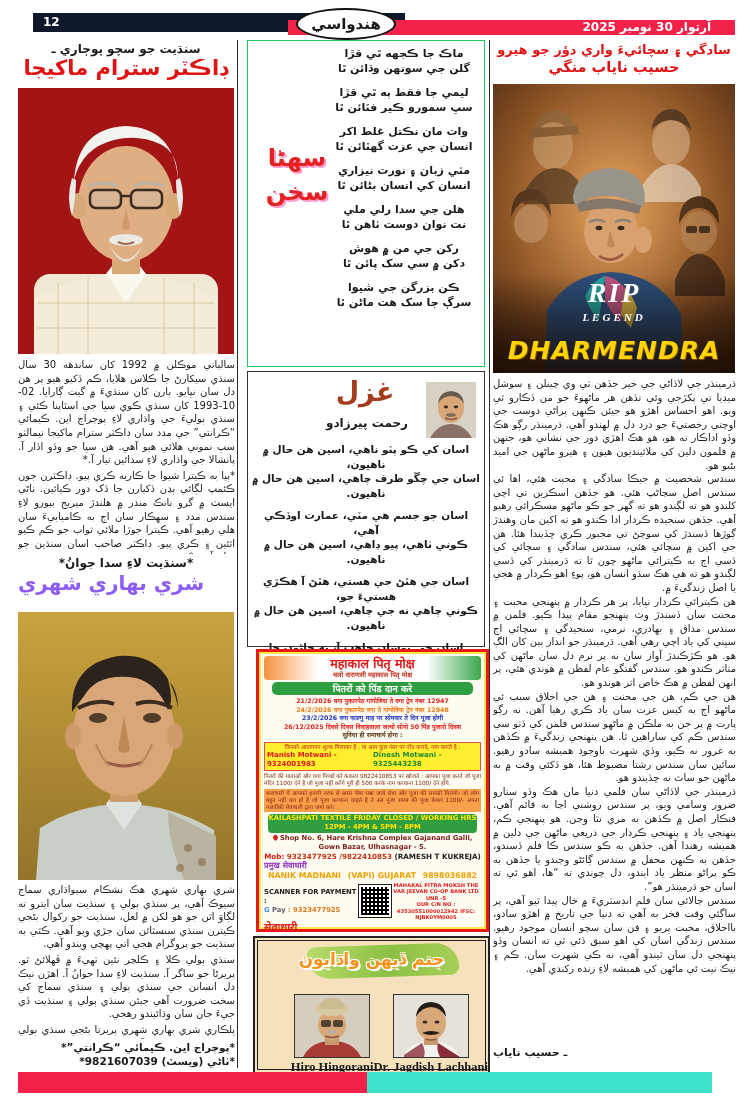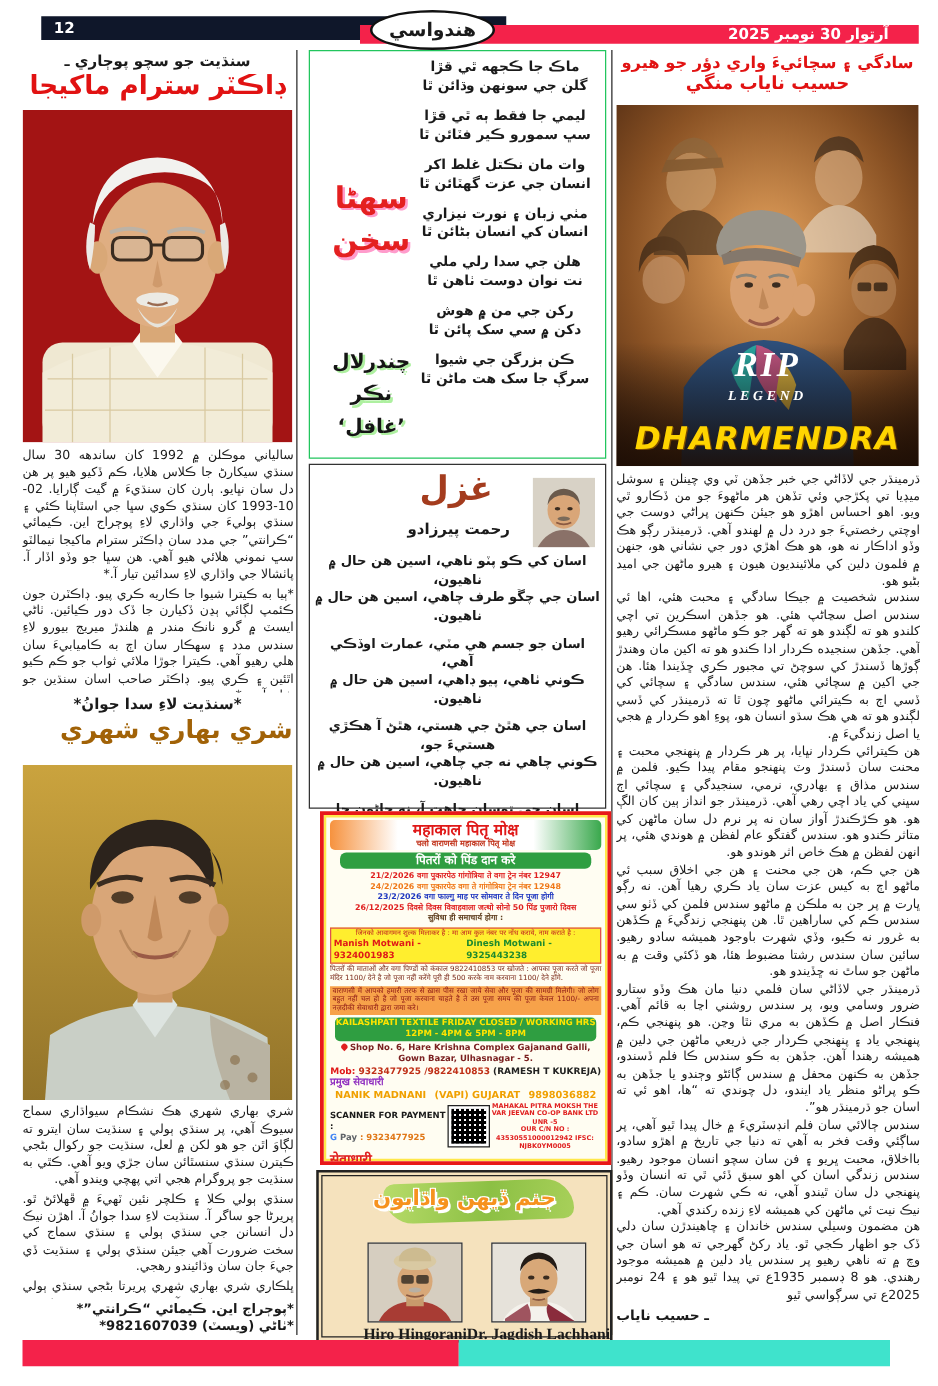--- a/index.html
+++ b/index.html
@@ -17,21 +17,21 @@
   .f-red{left:18px;top:1072px;width:349px;height:21px;background:#f4224a;}
   .f-teal{left:367px;top:1072px;width:345px;height:21px;background:#3fe3cc;}
   .vdiv{width:1px;background:#2a2a2a;top:40px;height:1028px;}
   
   .l-kicker{left:18px;top:42px;width:216px;font-size:12px;font-weight:bold;text-align:center;direction:rtl;}
   .l-title{left:18px;top:56px;width:216px;font-size:21px;font-weight:bold;color:#e11212;text-align:center;direction:rtl;}
   .photo-frame{overflow:hidden;}
   .l-body{width:217px;font-size:10px;line-height:13.6px;text-align:justify;direction:rtl;overflow:hidden;}
   .l-body p{margin:0 0 2px 0;}
   .l-kicker2{left:18px;top:556px;width:216px;font-size:12px;font-weight:bold;text-align:center;direction:rtl;}
-  .l-title2{left:18px;top:571px;width:216px;font-size:20px;font-weight:bold;color:#a16207;text-align:right;direction:rtl;}
+  .l-title2{left:18px;top:571px;width:216px;font-size:20px;font-weight:bold;color:#8b5cf6;text-align:left;direction:rtl;}
   .l-sign{left:18px;top:1040px;width:217px;font-size:10.5px;font-weight:bold;direction:rtl;line-height:14px;}
   
   .poem-box{left:247px;top:40px;width:236px;height:325px;border:1px solid #22c55e;background:#fff;}
   .poem-stanzas{position:absolute;right:4px;top:5px;width:152px;direction:rtl;text-align:center;
                 font-size:11px;font-weight:bold;line-height:15px;}
   .stanza{margin-bottom:9px;}
   .poem-title{position:absolute;left:6px;top:100px;width:86px;text-align:center;color:#e42020;
               font-size:24px;font-weight:bold;line-height:34px;text-shadow:2px 2px 0 #ff9ccc;}
   .poem-author{position:absolute;left:6px;top:235px;width:86px;text-align:center;color:#151515;
                font-size:16px;font-weight:bold;line-height:26px;text-shadow:2px 2px 0 #aef0a0;}
@@ -241,25 +241,20 @@
         </div>
 
         <div class="stanza">
           <div>ڪن بزرگن جي شيوا</div>
           <div>سرڳ جا سک هت ماڻن ٿا</div>
         </div>
       </div>
     <div class="poem-title rtl">
       <div>سهڻا</div>
       <div>سخن</div>
-    </div>
-    <div class="poem-author rtl">
-      <div>چندرلال</div>
-      <div>نڪر</div>
-      <div>’غافل‘</div>
     </div>
   </div>
 
   <div class="abs ghazal-box">
     <div class="gh-title">غزل</div>
     <div class="gh-author">رحمت پيرزادو</div>
     <div class="gh-photo">
       <svg width="50" height="56" viewBox="0 0 50 56">
         <rect width="50" height="56" fill="#d8d2c6"></rect>
         <path d="M4 56 Q12 42 25 42 Q38 42 46 56 Z" fill="#8a7168"></path>
@@ -462,20 +457,19 @@
   </div>
 
   <div class="abs r-body">
 
   <p>ڌرمينڌر جي لاڏاڻي جي خبر جڏهن ٽي وي چينلن ۽ سوشل ميڊيا تي پکڙجي وئي تڏهن هر ماڻهوءَ جو من ڏڪارو ٿي ويو. اهو احساس اهڙو هو جيئن ڪنهن پراڻي دوست جي اوچتي رخصتيءَ جو درد دل ۾ لهندو آهي. ڌرمينڌر رڳو هڪ وڏو اداڪار نه هو، هو هڪ اهڙي دور جي نشاني هو، جنهن ۾ فلمون دلين کي ملائينديون هيون ۽ هيرو ماڻهن جي اميد بڻبو هو.</p>
       <p>سندس شخصيت ۾ جيڪا سادگي ۽ محبت هئي، اها ئي سندس اصل سڃاڻپ هئي. هو جڏهن اسڪرين تي اچي کلندو هو ته لڳندو هو ته گهر جو ڪو ماڻهو مسڪرائي رهيو آهي. جڏهن سنجيده ڪردار ادا ڪندو هو ته اکين مان وهندڙ ڳوڙها ڏسندڙ کي سوچڻ تي مجبور ڪري ڇڏيندا هئا. هن جي اکين ۾ سچائي هئي، سندس سادگي ۽ سچائي کي ڏسي اڄ به ڪيترائي ماڻهو چون ٿا ته ڌرمينڌر کي ڏسي لڳندو هو ته هي هڪ سڌو انسان هو، پوءِ اهو ڪردار ۾ هجي يا اصل زندگيءَ ۾.</p>
       <p>هن ڪيترائي ڪردار نڀايا، پر هر ڪردار ۾ پنهنجي محبت ۽ محنت سان ڏسندڙ وٽ پنهنجو مقام پيدا ڪيو. فلمن ۾ سندس مذاق ۽ بهادري، نرمي، سنجيدگي ۽ سچائي اڄ سڀني کي ياد اچي رهي آهي. ڌرمينڌر جو انداز ٻين کان الڳ هو. هو ڪڙڪندڙ آواز سان نه پر نرم دل سان ماڻهن کي متاثر ڪندو هو. سندس گفتگو عام لفظن ۾ هوندي هئي، پر انهن لفظن ۾ هڪ خاص اثر هوندو هو.</p>
       <p>هن جي ڪم، هن جي محنت ۽ هن جي اخلاق سبب ئي ماڻهو اڄ به کيس عزت سان ياد ڪري رهيا آهن. نه رڳو ڀارت ۾ پر جن به ملڪن ۾ ماڻهو سندس فلمن کي ڏٺو سي سندس ڪم کي ساراهين ٿا. هن پنهنجي زندگيءَ ۾ ڪڏهن به غرور نه ڪيو، وڏي شهرت باوجود هميشه سادو رهيو. سائين سان سندس رشتا مضبوط هئا، هو ڏکئي وقت ۾ به ماڻهن جو ساٿ نه ڇڏيندو هو.</p>
       <p>ڌرمينڌر جي لاڏاڻي سان فلمي دنيا مان هڪ وڏو ستارو ضرور وسامي ويو، پر سندس روشني اڃا به قائم آهي. فنڪار اصل ۾ ڪڏهن به مري نٿا وڃن. هو پنهنجي ڪم، پنهنجي ياد ۽ پنهنجي ڪردار جي ذريعي ماڻهن جي دلين ۾ هميشه رهندا آهن. جڏهن به ڪو سندس ڪا فلم ڏسندو، جڏهن به ڪنهن محفل ۾ سندس ڳائڻو وڄندو يا جڏهن به ڪو پراڻو منظر ياد ايندو، دل چوندي ته “ها، اهو ئي ته اسان جو ڌرمينڌر هو”.</p>
       <p>سندس ڄالائي سان فلم انڊسٽريءَ ۾ خال پيدا ٿيو آهي، پر ساڳئي وقت فخر به آهي ته دنيا جي تاريخ ۾ اهڙو سادو، بااخلاق، محبت ڀريو ۽ فن سان سچو انسان موجود رهيو. سندس زندگي اسان کي اهو سبق ڏئي ٿي ته انسان وڏو پنهنجي دل سان ٿيندو آهي، نه ڪي شهرت سان. ڪم ۽ نيڪ نيت ئي ماڻهن کي هميشه لاءِ زنده رکندي آهي.</p>
-      <p>هن مضمون وسيلي سندس خاندان ۽ چاهيندڙن سان دلي ڏک جو اظهار ڪجي ٿو. ياد رکڻ گهرجي ته هو اسان جي وچ ۾ ته ناهي رهيو پر سندس ياد دلين ۾ هميشه موجود رهندي. هو 8 ڊسمبر 1935ع تي پيدا ٿيو هو ۽ 24 نومبر 2025ع تي سرڳواسي ٿيو</p>
     </div>
   <div class="abs r-sign">ـ حسيب نایاب</div>
 
   <div class="abs f-red"></div>
   <div class="abs f-teal"></div>
 
 </div>
 
 </body></html>

